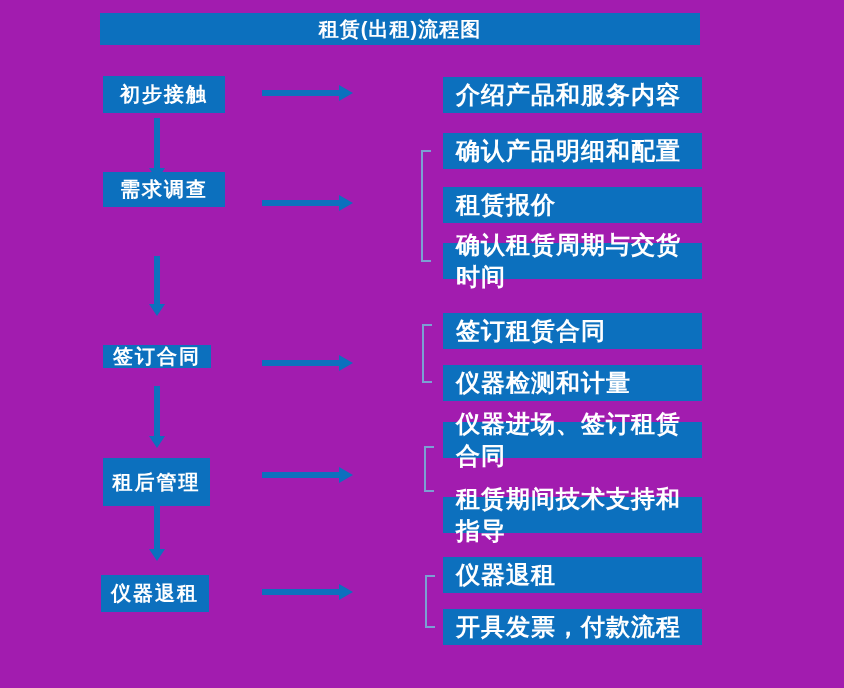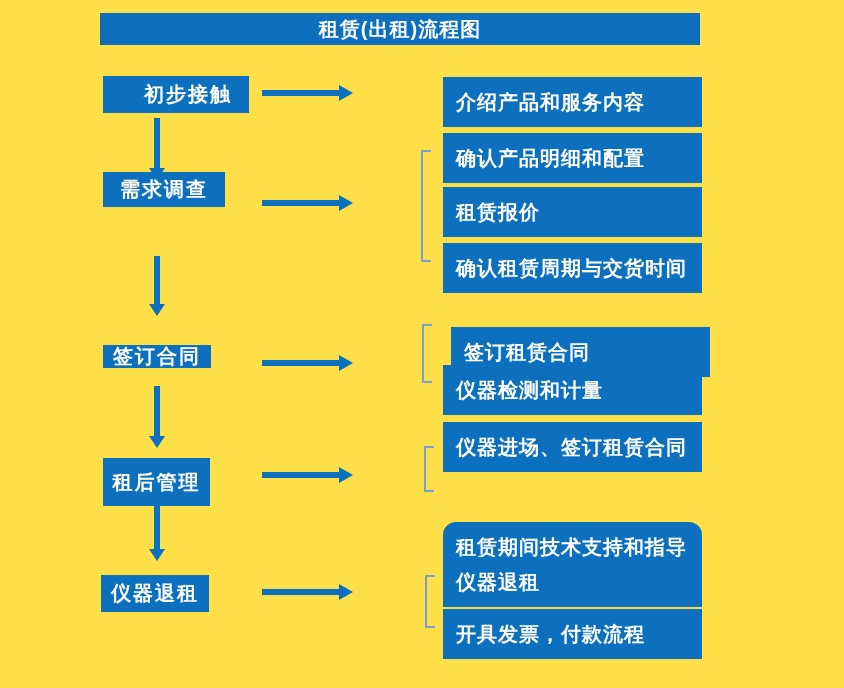--- a/index.html
+++ b/index.html
@@ -5,21 +5,21 @@
   html, body {
     margin: 0;
     padding: 0;
     background: #ffffff;
     font-family: "Liberation Sans", sans-serif;
   }
   .canvas {
     position: relative;
     width: 844px;
     height: 688px;
-    background: #fde047;
+    background: #a21caf;
     overflow: hidden;
   }
   .title-bar {
     position: absolute;
     left: 100px; top: 13px;
     width: 600px; height: 32px;
     background: #0C70BE;
     color: #ffffff;
     font-weight: bold;
     font-size: 20px;
@@ -36,25 +36,25 @@
     font-size: 20px;
     display: flex;
     align-items: center;
     justify-content: center;
     letter-spacing: 2px;
   }
   .detail-box {
     position: absolute;
     left: 443px;
     width: 259px;
-    height: 50px;
+    height: 36px;
     background: #0C70BE;
     color: #ffffff;
     font-weight: bold;
-    font-size: 20px;
+    font-size: 24px;
     display: flex;
     align-items: center;
     padding-left: 13px;
     box-sizing: border-box;
     letter-spacing: 1px;
   }
   
   .h-arrow {
     position: absolute;
     left: 262px;
@@ -105,21 +105,21 @@
     box-sizing: border-box;
   }
 </style>
 </head>
 <body>
 
 <div class="canvas">
 
   <div class="title-bar">租赁(出租)流程图</div>
 
-  <div class="step-box" style="left:103px; top:76px; width:122px; height:37px;padding-left:24px;">初步接触</div>
+  <div class="step-box" style="left:103px; top:76px; width:122px; height:37px;">初步接触</div>
   <div class="step-box" style="left:103px; top:172px; width:122px; height:35px;">需求调查</div>
   <div class="step-box" style="left:103px; top:345px; width:108px; height:23px;">签订合同</div>
   <div class="step-box" style="left:103px; top:458px; width:107px; height:48px;">租后管理</div>
   <div class="step-box" style="left:101px; top:575px; width:108px; height:37px;">仪器退租</div>
 
   <div class="v-arrow" style="top:118px; height:62px;">
     <div class="shaft" style="height:52px;"></div>
       <div class="head"></div>
   </div>
   <div class="v-arrow" style="top:256px; height:60px;">
@@ -160,22 +160,22 @@
   <div class="bracket" style="left:422px; top:324px; height:59px;"></div>
   <div class="bracket" style="left:424px; top:446px; height:46px;"></div>
   <div class="bracket" style="left:425px; top:575px; height:53px;"></div>
 
   <div class="detail-box" style="top:77px;">介绍产品和服务内容</div>
 
   <div class="detail-box" style="top:133px;">确认产品明细和配置</div>
   <div class="detail-box" style="top:187px;">租赁报价</div>
   <div class="detail-box" style="top:243px;">确认租赁周期与交货时间</div>
 
-  <div class="detail-box" style="top:327px;margin-left:8px;">签订租赁合同</div>
+  <div class="detail-box" style="top:313px;">签订租赁合同</div>
   <div class="detail-box" style="top:365px;">仪器检测和计量</div>
 
   <div class="detail-box" style="top:422px;">仪器进场、签订租赁合同</div>
-  <div class="detail-box" style="top:522px;border-radius:13px;">租赁期间技术支持和指导</div>
+  <div class="detail-box" style="top:497px;">租赁期间技术支持和指导</div>
 
   <div class="detail-box" style="top:609px;">开具发票，付款流程</div>
   <div class="detail-box" style="top:557px;">仪器退租</div>
 
 </div>
 
 </body></html>

